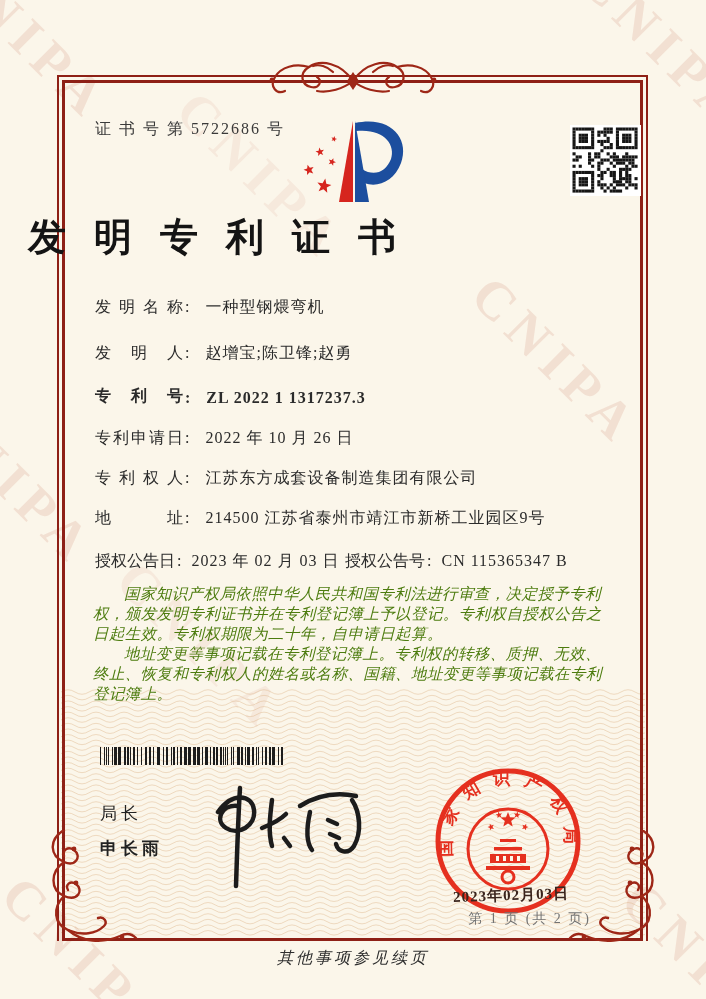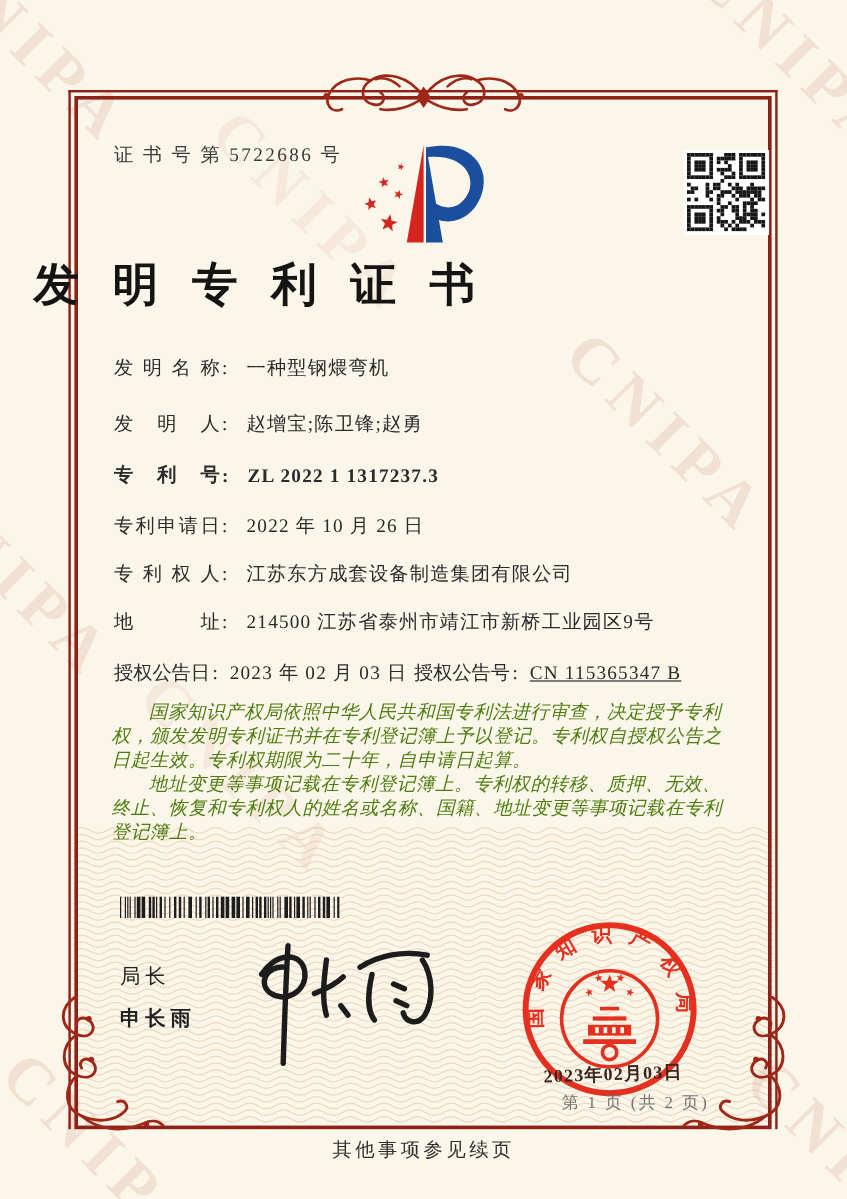--- a/index.html
+++ b/index.html
@@ -52,21 +52,21 @@
   .body-text {
     position:absolute; left:93px; top:584px; width:522px;
     font-size:15.5px; line-height:20px; color:#4d7c0f; letter-spacing:0.4px;
     font-family:"Liberation Serif","DejaVu Serif",serif;
   }
   .body-text p { text-indent:2em; font-style:italic; }
 
   .signer { position:absolute; left:100px; font-size:17px; color:#222; letter-spacing:4px; }
 
   .page-indicator { position:absolute; left:57px; width:534px; top:910px; text-align:right; font-size:14px; color:#737373; letter-spacing:2px; }
-  .continuation { position:absolute; left:0; right:0; top:948px; text-align:center; font-size:16px; color:#2e2e2e; letter-spacing:3px; }
+  .continuation { position:absolute; left:0; right:0; top:948px; text-align:center; font-size:16px; color:#2e2e2e; letter-spacing:3px; font-style:italic; }
 
   .seal-date {
     position:absolute; left:438px; top:886px; width:146px; text-align:center;
     font-size:15px; font-weight:bold; color:#3a241d; letter-spacing:1px;
     transform:rotate(-2deg); white-space:nowrap;
   }
   svg { display:block; }
 </style>
 </head>
 <body>
@@ -439,21 +439,21 @@
   <div class="field-row" style="top:468px;">
     <span class="flabel">专利权人</span><span class="fcolon">:</span><span class="fvalue">江苏东方成套设备制造集团有限公司</span>
   </div>
   <div class="field-row" style="top:508px;">
     <span class="flabel">地址</span><span class="fcolon">:</span><span class="fvalue">214500 江苏省泰州市靖江市新桥工业园区9号</span>
   </div>
 
   <div class="field-row" style="top:551px;">
     <span>授权公告日</span><span class="fcolon">:</span><span class="fvalue" style="margin-left:10px;">2023 年 02 月 03 日</span>
     <span class="grant2">
-      <span>授权公告号</span><span class="fcolon">:</span><span class="fvalue" style="margin-left:10px;text-decoration:underline;">CN 115365347 B</span>
+      <span>授权公告号</span><span class="fcolon">:</span><span class="fvalue" style="margin-left:10px;">CN 115365347 B</span>
     </span>
   </div>
 
   <div class="body-text">
     <p>国家知识产权局依照中华人民共和国专利法进行审查，决定授予专利权，颁发发明专利证书并在专利登记簿上予以登记。专利权自授权公告之日起生效。专利权期限为二十年，自申请日起算。</p>
     <p>地址变更等事项记载在专利登记簿上。专利权的转移、质押、无效、终止、恢复和专利权人的姓名或名称、国籍、地址变更等事项记载在专利登记簿上。</p>
   </div>
 
   <svg id="barcode" class="abs" style="left:100px; top:747px;" width="183" height="18" viewBox="0 0 183 18">
       <rect x="0" y="0" width="1" height="18" fill="#1d1d1d"></rect>

